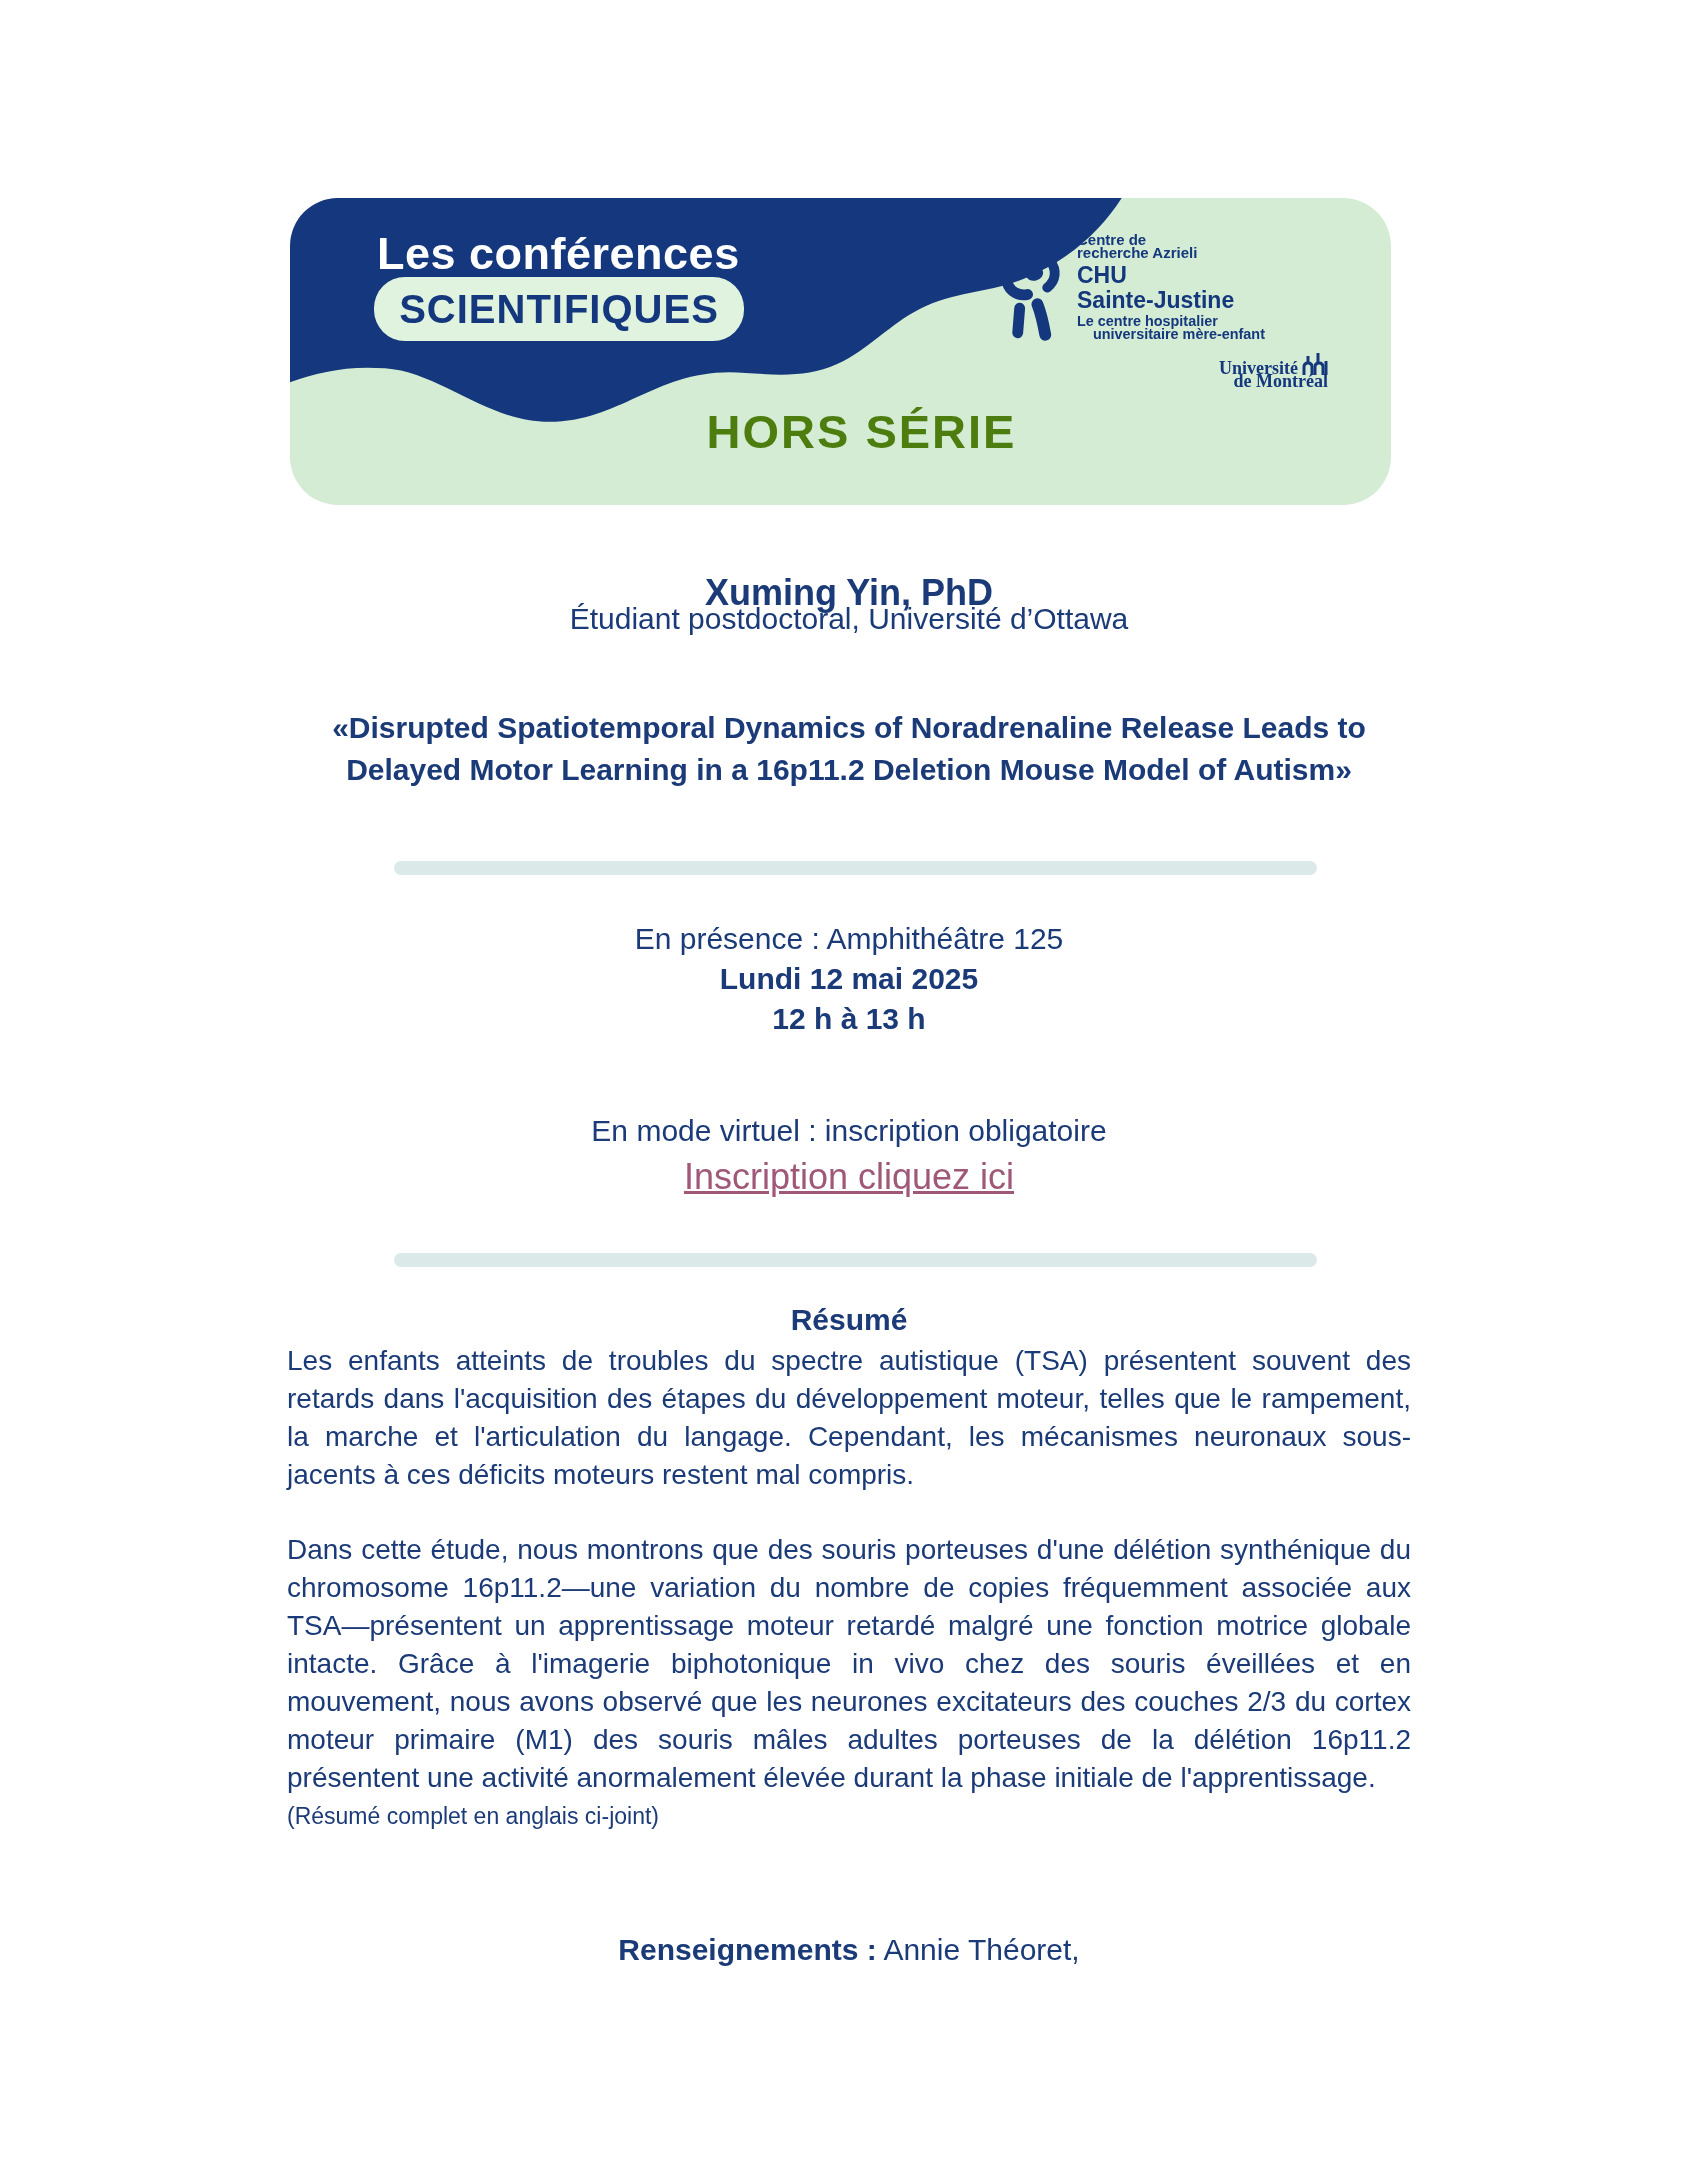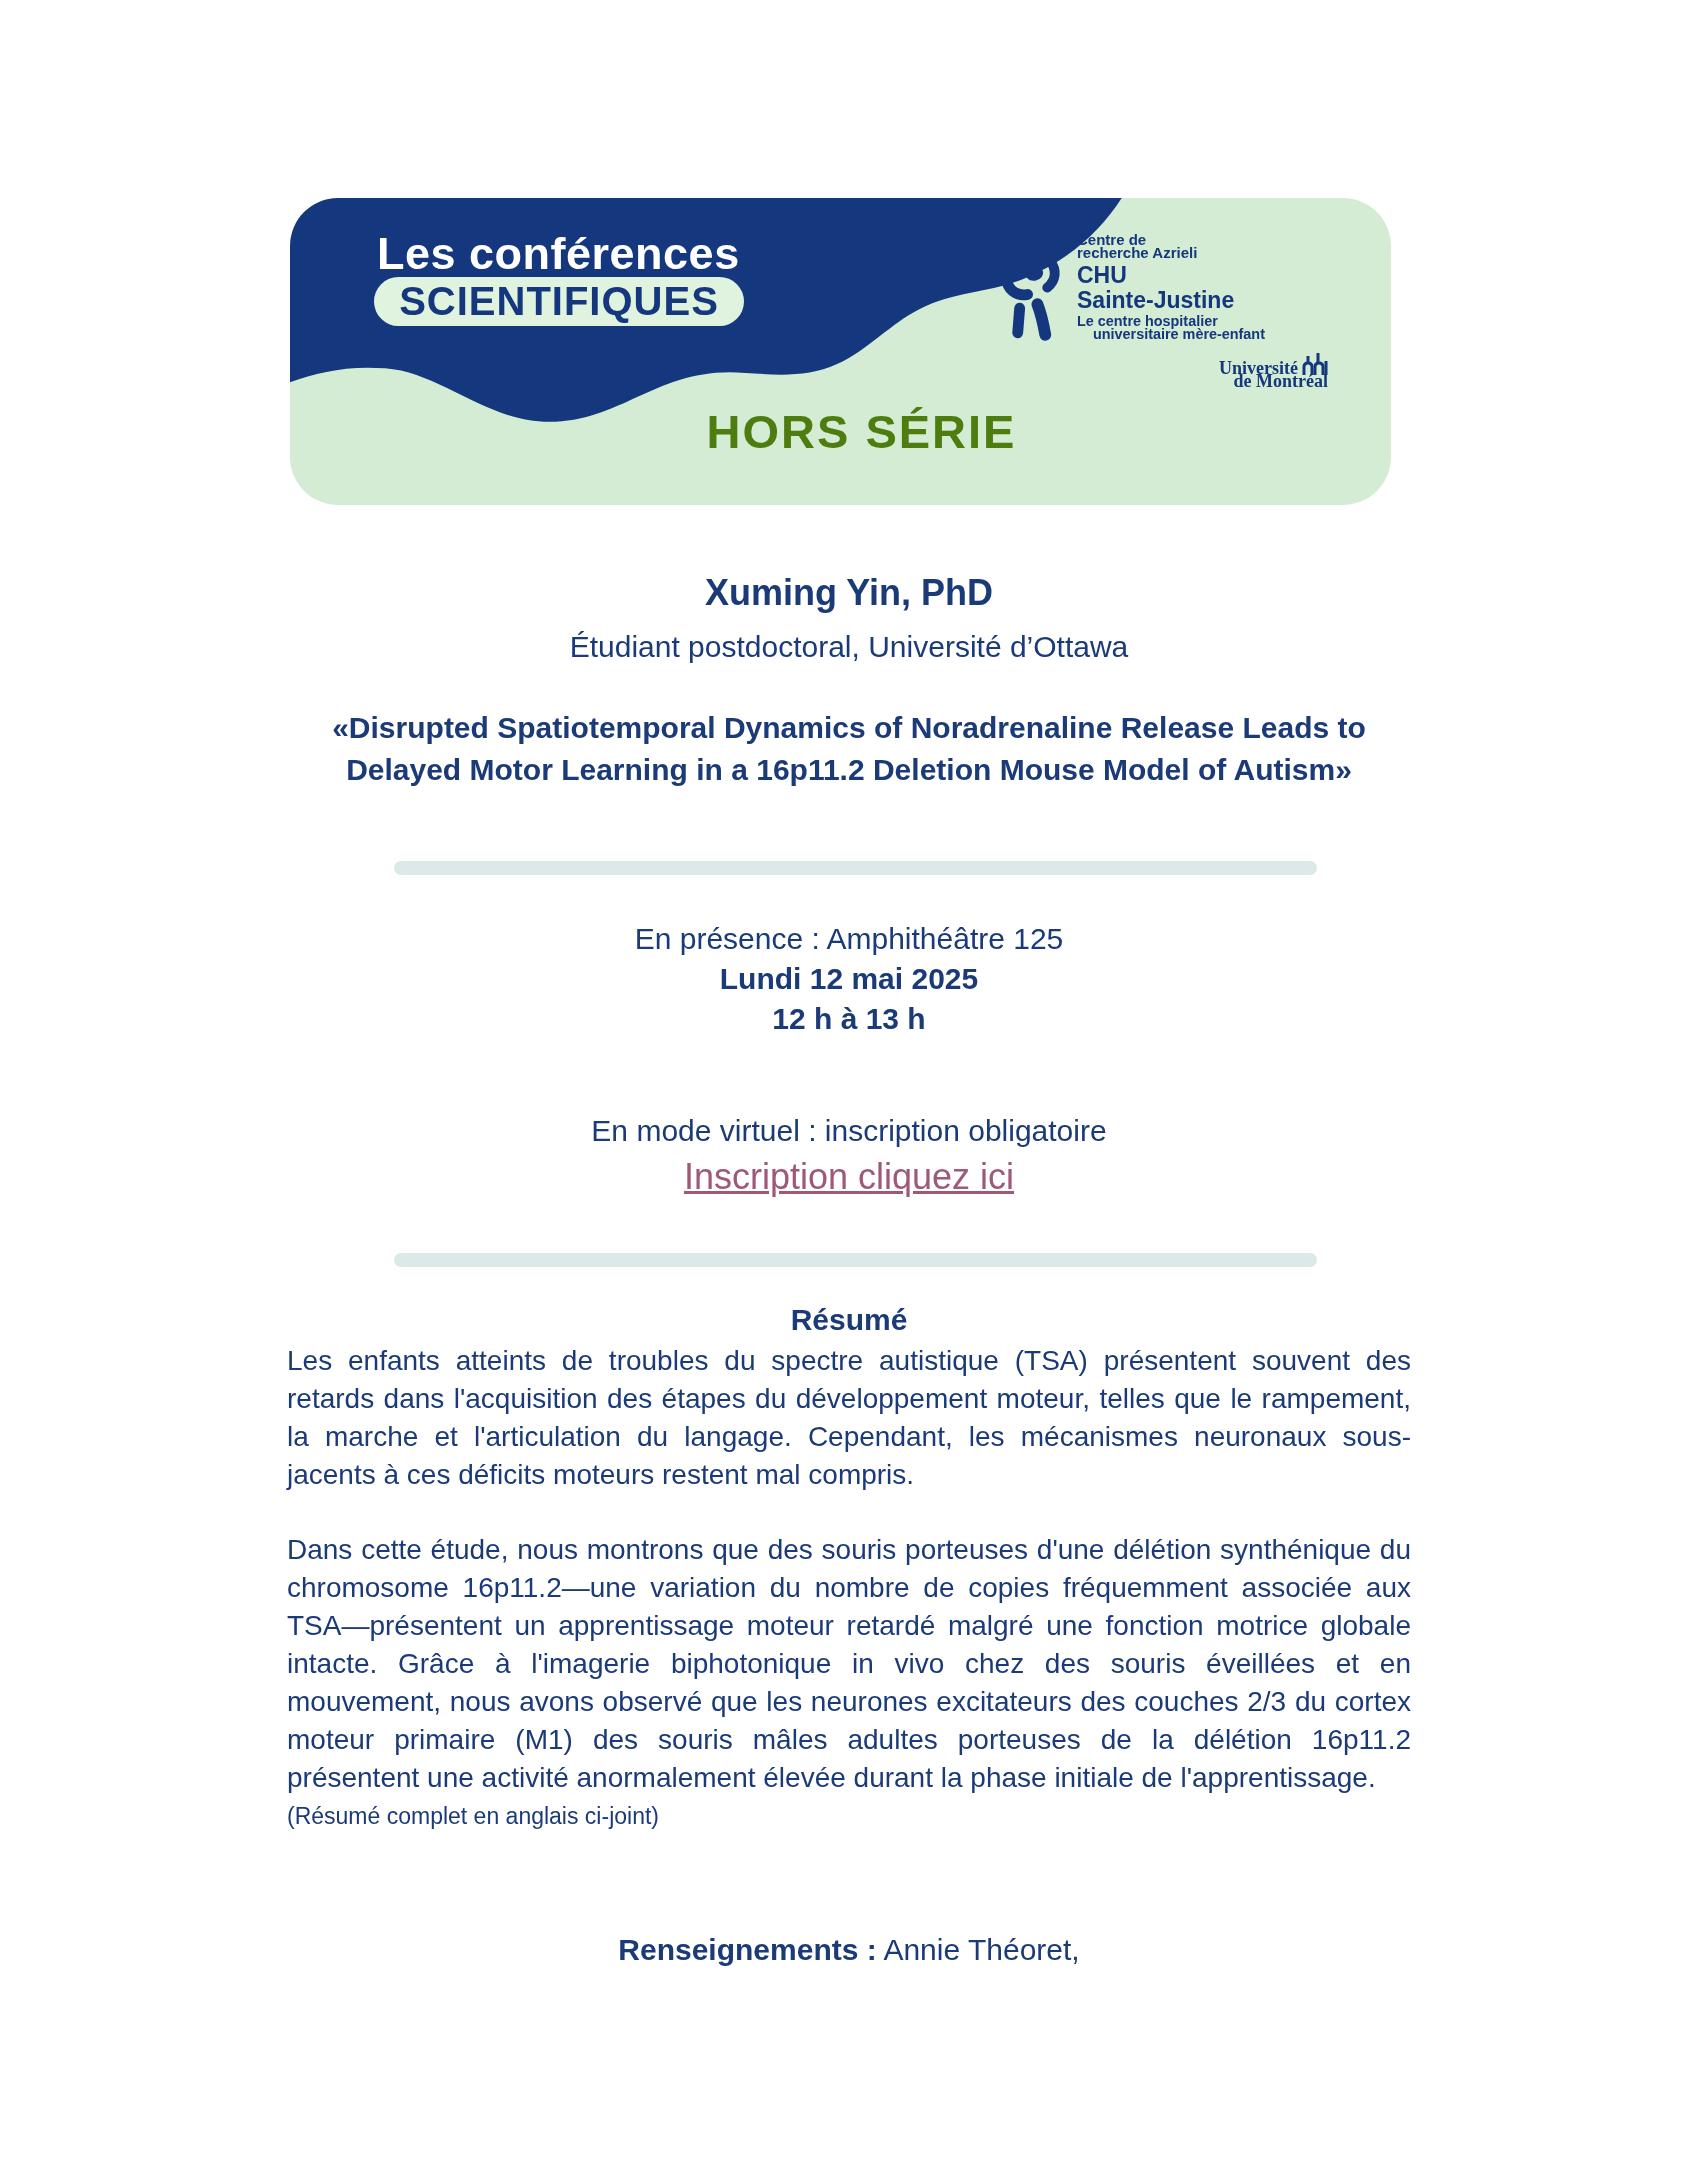--- a/index.html
+++ b/index.html
@@ -22,21 +22,21 @@
     overflow:hidden;
   }
   .wave-svg { position:absolute; left:0; top:0; width:100%; height:100%; }
   .banner-line1 {
     position:absolute; left:87px; top:30px;
     font-size:45px; font-weight:bold; color:#ffffff;
     letter-spacing:0.5px;
   }
   .banner-pill {
     position:absolute; left:84px; top:79px;
-    width:370px; height:49px;
+    width:370px; height:64px;
     background:#dff3df;
     border-radius:31px;
     display:flex; align-items:center; justify-content:center;
     font-size:40px; font-weight:bold; color:#14377d;
     letter-spacing:1px;
   }
   .hors-serie {
     position:absolute; left:0; right:0; top:206px;
     text-align:center; padding-left:42px;
     font-size:47px; font-weight:bold; color:#4d7c0f;
@@ -58,21 +58,21 @@
     font-size:18px; line-height:13px; color:#14377d;
     position:relative;
   }
   .udem-glyph { display:inline-block; vertical-align:bottom; margin-left:4px; }
 
   
   .content { position:absolute; left:287px; width:1124px; }
   .center { text-align:center; }
 
   .speaker-name   { top:572px; font-size:36px; font-weight:bold; }
-  .speaker-affil  { top:630px; font-size:30px; }
+  .speaker-affil  { top:602px; font-size:30px; }
   .talk-title     { top:707px; font-size:30px; font-weight:bold; line-height:42px; }
 
   .divider {
     position:absolute; left:394px; width:923px; height:14px;
     background:#dbeae8; border-radius:7px;
   }
   .divider-1 { top:861px; }
   .divider-2 { top:1253px; }
 
   .event-block  { top:919px; font-size:30px; line-height:40px; }

